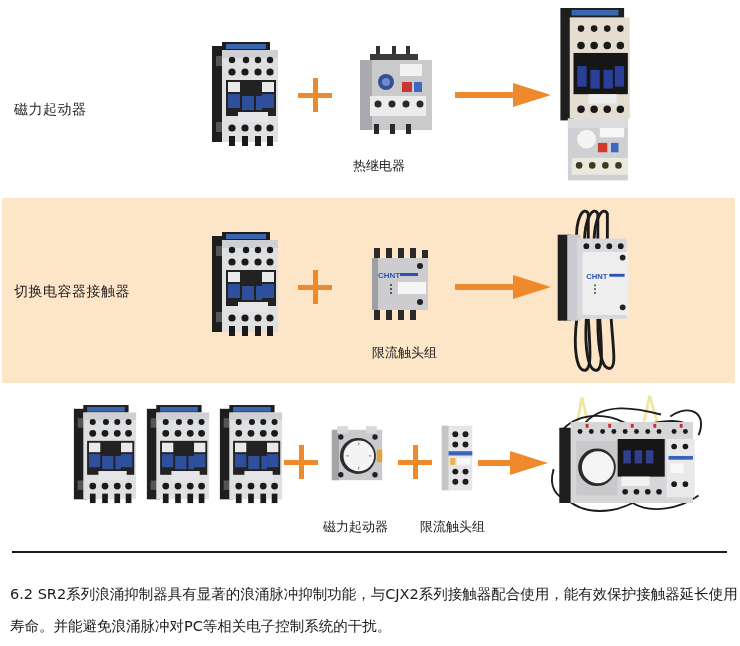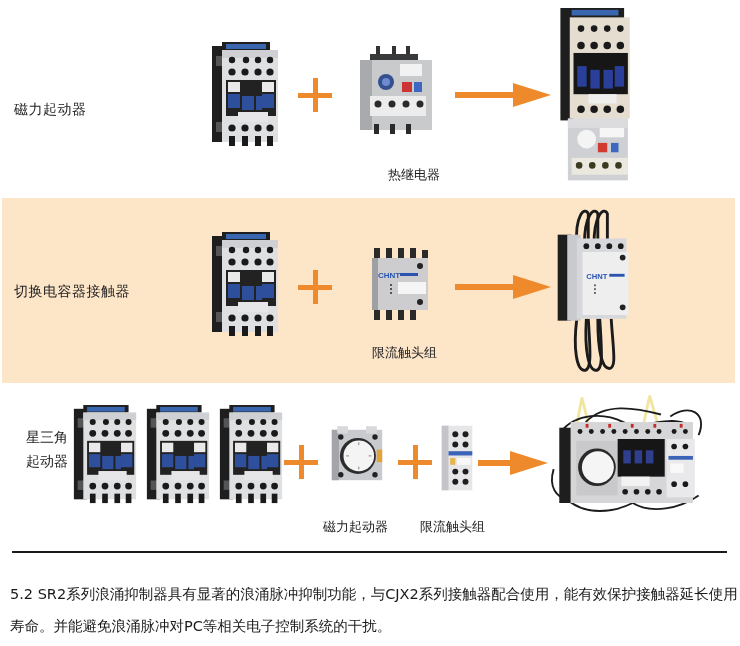--- a/index.html
+++ b/index.html
@@ -296,21 +296,21 @@
 <section class="row row-1">
   <div class="label" style="left:14px; top:90px;margin-top:12px;">磁力起动器</div>
 
   <svg class="prod" style="left:210px; top:42px;" width="70" height="106">
       <use href="#contactor"></use>
     </svg>
   <div class="plus" style="left:298px; top:78px;"></div>
   <svg class="prod" style="left:356px; top:46px;" width="80" height="90">
       <use href="#thermal"></use>
     </svg>
-  <div class="caption" style="left:388px; top:157px;margin-top:9px;">热继电器</div>
+  <div class="caption" style="left:353px; top:157px;">热继电器</div>
 
   <div class="arrow" style="left:455px; top:83px; width:96px;">
     <div class="shaft" style="width:62px;"></div>
     <div class="head" style="left:58px;"></div>
   </div>
 
   <svg class="prod" style="left:556px; top:8px;" width="80" height="178">
       <use href="#starter"></use>
     </svg>
 </section>
@@ -331,24 +331,20 @@
     <div class="shaft" style="width:62px;"></div>
     <div class="head" style="left:58px;"></div>
   </div>
 
   <svg class="prod" style="left:552px; top:8px;" width="80" height="172">
       <use href="#capcontactor"></use>
     </svg>
 </section>
 
 <section class="row row-3">
-  <div class="label2" style="left:26px; top:40px;">
-    <div>星三角</div>
-    <div>起动器</div>
-  </div>
 
   <svg class="prod" style="left:72px; top:20px;" width="66" height="100">
       <use href="#contactor"></use>
     </svg>
   <svg class="prod" style="left:145px; top:20px;" width="66" height="100">
       <use href="#contactor"></use>
     </svg>
   <svg class="prod" style="left:218px; top:20px;" width="66" height="100">
       <use href="#contactor"></use>
     </svg>
@@ -370,13 +366,13 @@
     <div class="head" style="left:32px;"></div>
   </div>
 
   <svg class="prod" style="left:548px; top:6px;" width="160" height="128">
       <use href="#stardelta"></use>
     </svg>
 </section>
 
 <div class="divider"></div>
 
-<p class="para">5.2 SR2系列浪涌抑制器具有显著的浪涌脉冲抑制功能，与CJX2系列接触器配合使用，能有效保护接触器延长使用寿命。并能避免浪涌脉冲对PC等相关电子控制系统的干扰。</p>
+<p class="para">6.2 SR2系列浪涌抑制器具有显著的浪涌脉冲抑制功能，与CJX2系列接触器配合使用，能有效保护接触器延长使用寿命。并能避免浪涌脉冲对PC等相关电子控制系统的干扰。</p>
 
 </body></html>

